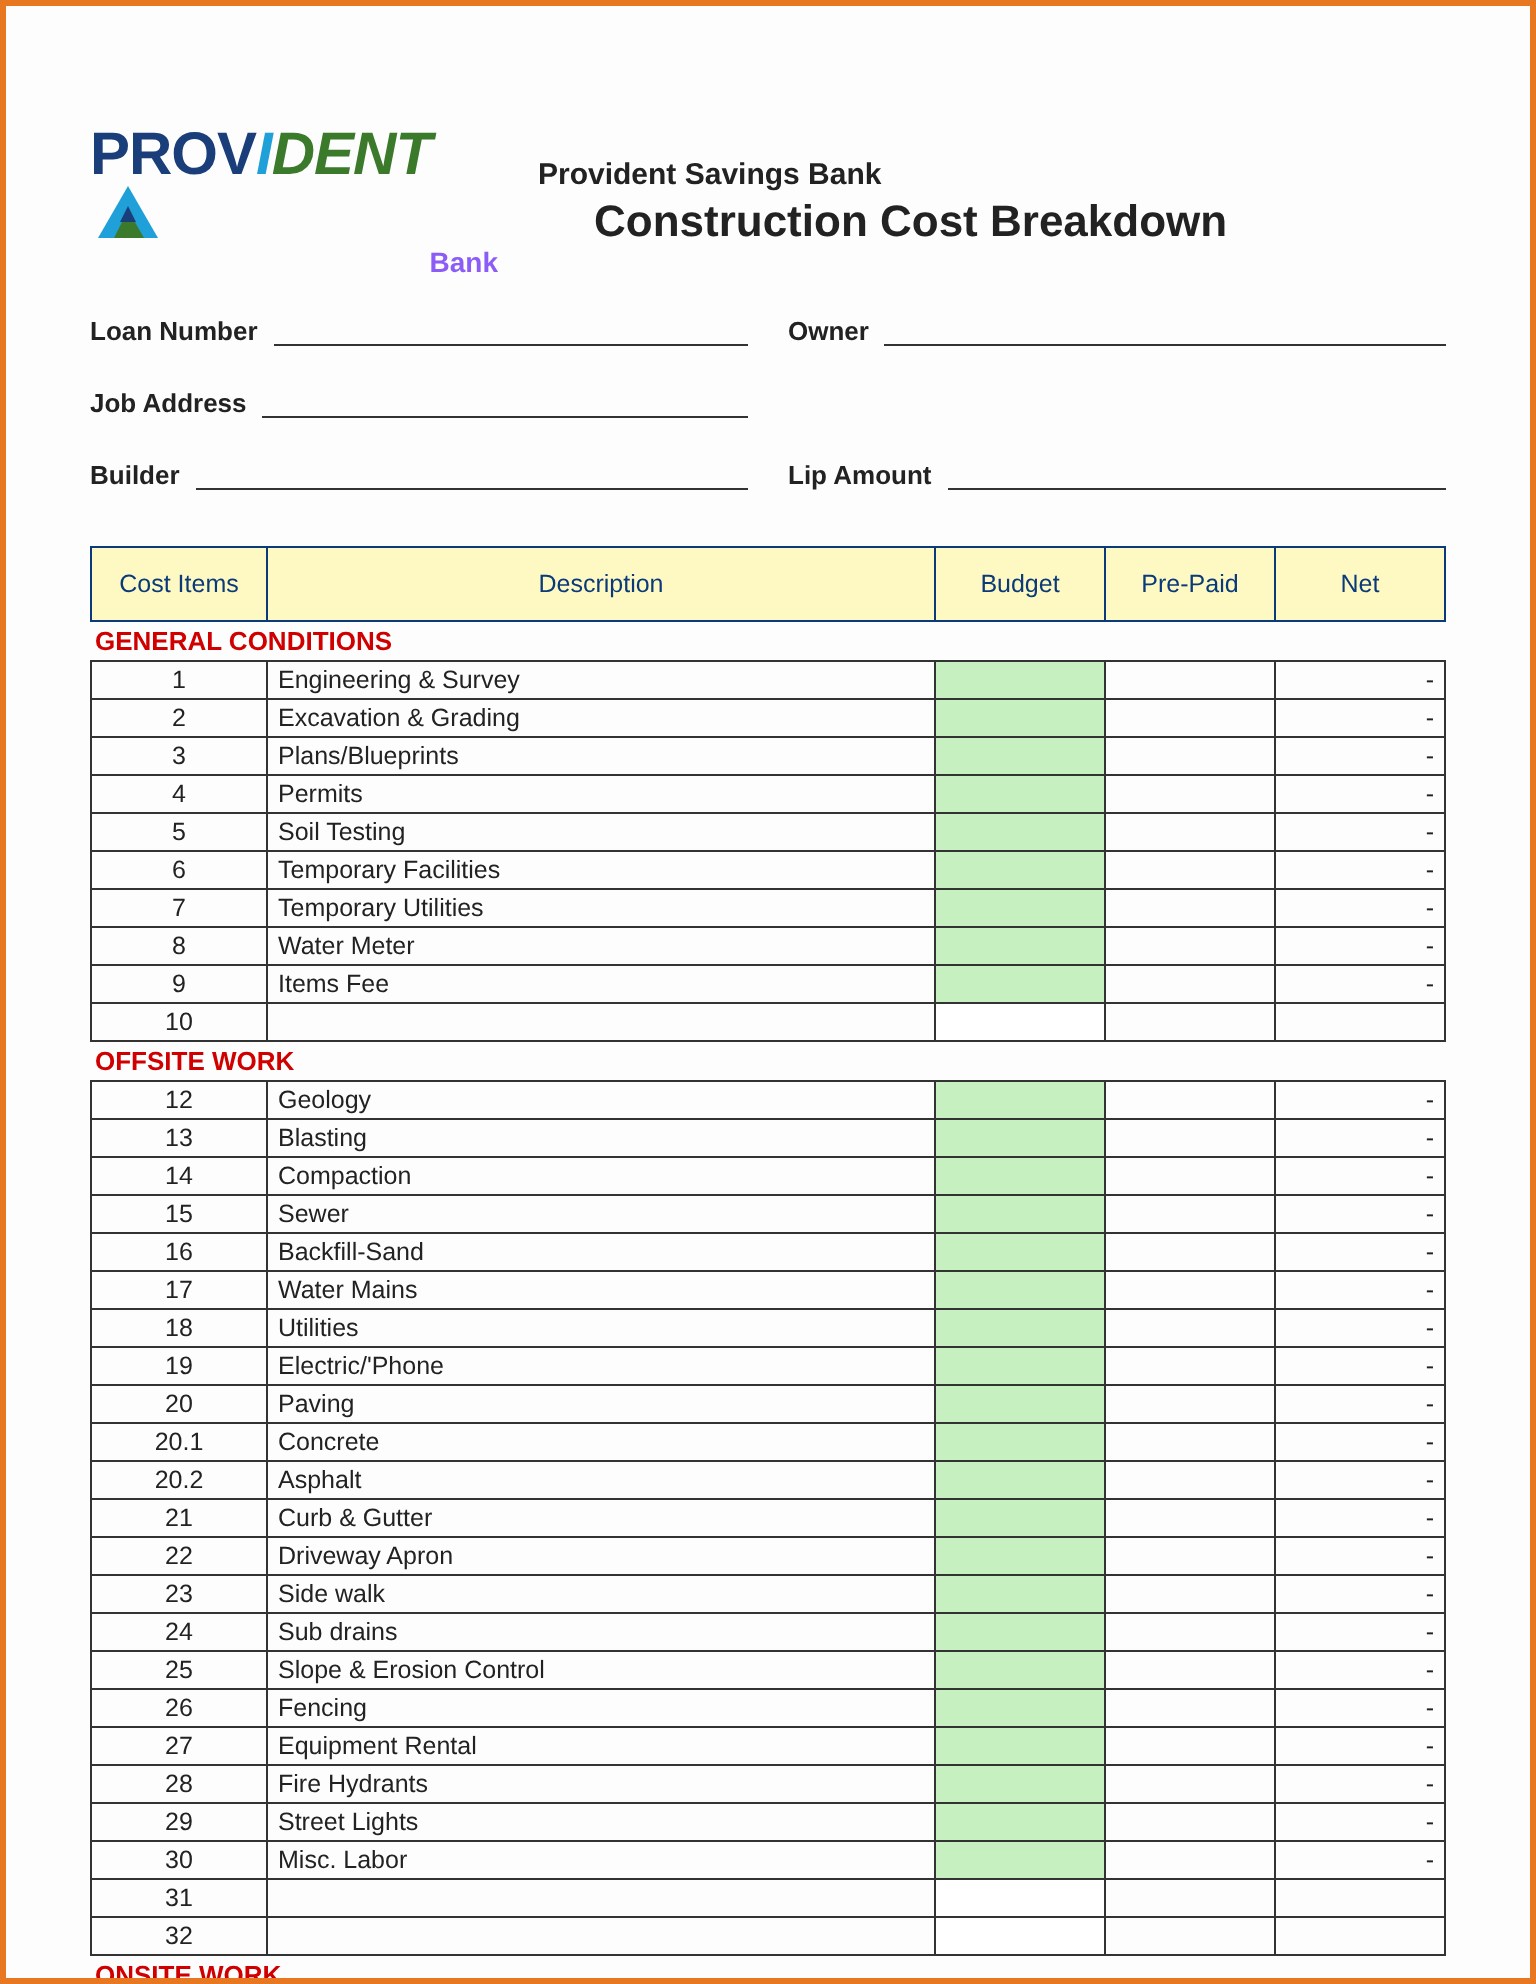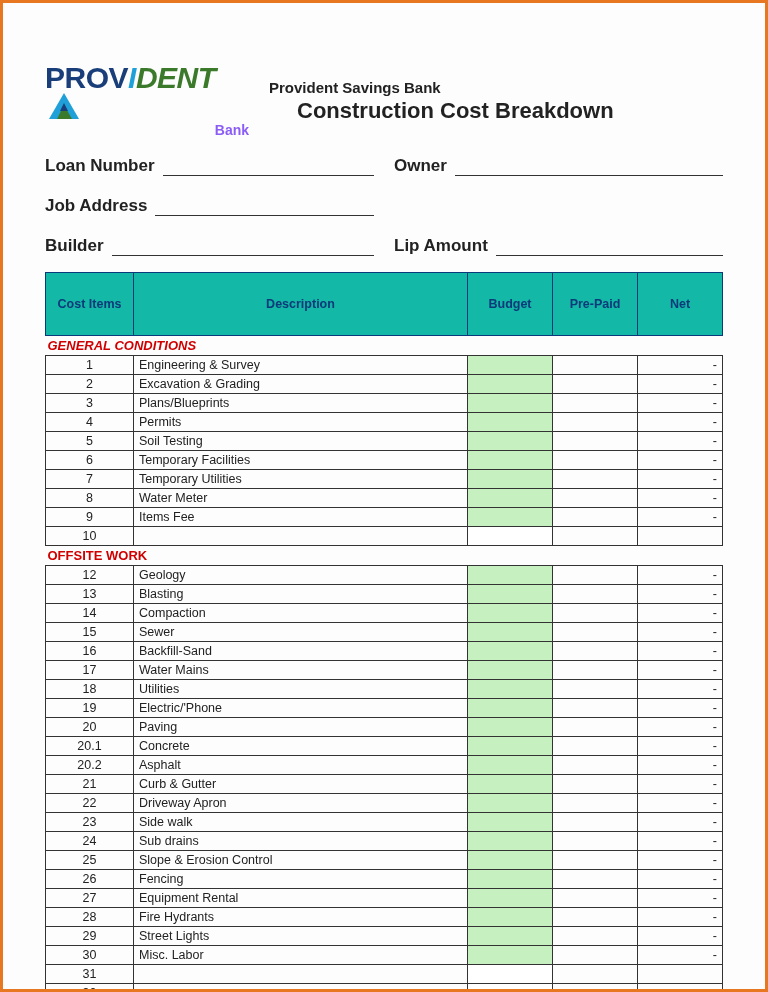--- a/index.html
+++ b/index.html
@@ -19,40 +19,40 @@
   .logo-word .prov { color: #1a3e7a; }
   .logo-word .i    { color: #1fa0d8; font-style: italic; }
   .logo-word .dent { color: #3a7a2a; font-style: italic; }
   .logo-triangle { display:inline-block; vertical-align: top; margin-left:4px; }
   .logo-sub { text-align: right; color:#8b5cf6; font-size:14px; font-weight:700; margin-top:-2px; margin-right:6px;}
   .titles { flex:1; }
   .bank-name { font-size: 15px; font-weight: 700; margin-bottom: 2px; margin-top: 16px; }
   .doc-title { font-size: 22px; font-weight: 800; margin-left: 28px; }
 
   
-  .form-grid { display: grid; grid-template-columns: 1fr 1fr; column-gap: 22px; row-gap: 8px; margin-bottom: 16px; font-size: 17px; font-weight: 700; gap: 20px; }
+  .form-grid { display: grid; grid-template-columns: 1fr 1fr; column-gap: 22px; row-gap: 8px; margin-bottom: 28px; font-size: 13px; font-weight: 700; gap: 20px; }
   .field { display: flex; align-items: flex-end; gap: 8px; }
   .field .line { flex:1; border-bottom: 1.5px solid #333; height: 16px; }
   .field label { white-space: nowrap; }
 
   
   table { width: 100%; border-collapse: collapse; font-size: 12.5px; }
-  th { background: #14b8a6; color:#0a3a7a; font-weight:700; border: 1.5px solid #0a3a7a; padding: 24px 4px; }
+  th { background: #fef9c3; color:#0a3a7a; font-weight:400; border: 1.5px solid #0a3a7a; padding: 11px 4px; }
   th.cost-items { width: 88px; }
   th.desc { }
   th.budget, th.prepaid, th.net { width: 85px; }
   td { border: 1px solid #333; height: 19px; padding: 0 5px; vertical-align: middle; }
   td.num { text-align: center; }
   td.desc { }
   td.budget { background: #c6f0c0; text-align: right; }
   td.prepaid { text-align: right; }
   td.net { text-align: right; }
   .blank td.budget { background: #fff; }
   .section-row td { border-left: none; border-right: none; border-top: none; border-bottom: 1px solid #333; font-weight:800; color:#d00000; font-size:13px; padding: 2px 2px; }
-  tbody tr:first-child td { border-top:1.5px solid #0a3a7a;font-style:italic;}
+  tbody tr:first-child td { border-top:1.5px solid #0a3a7a;}
 </style>
 </head>
 <body>
 
 <div class="header">
   <div class="logo">
     <div class="logo-word">
       <span class="prov">PROV</span><span class="i">I</span><span class="dent">DENT</span>
       <span class="logo-triangle">
         <svg width="30" height="26">

